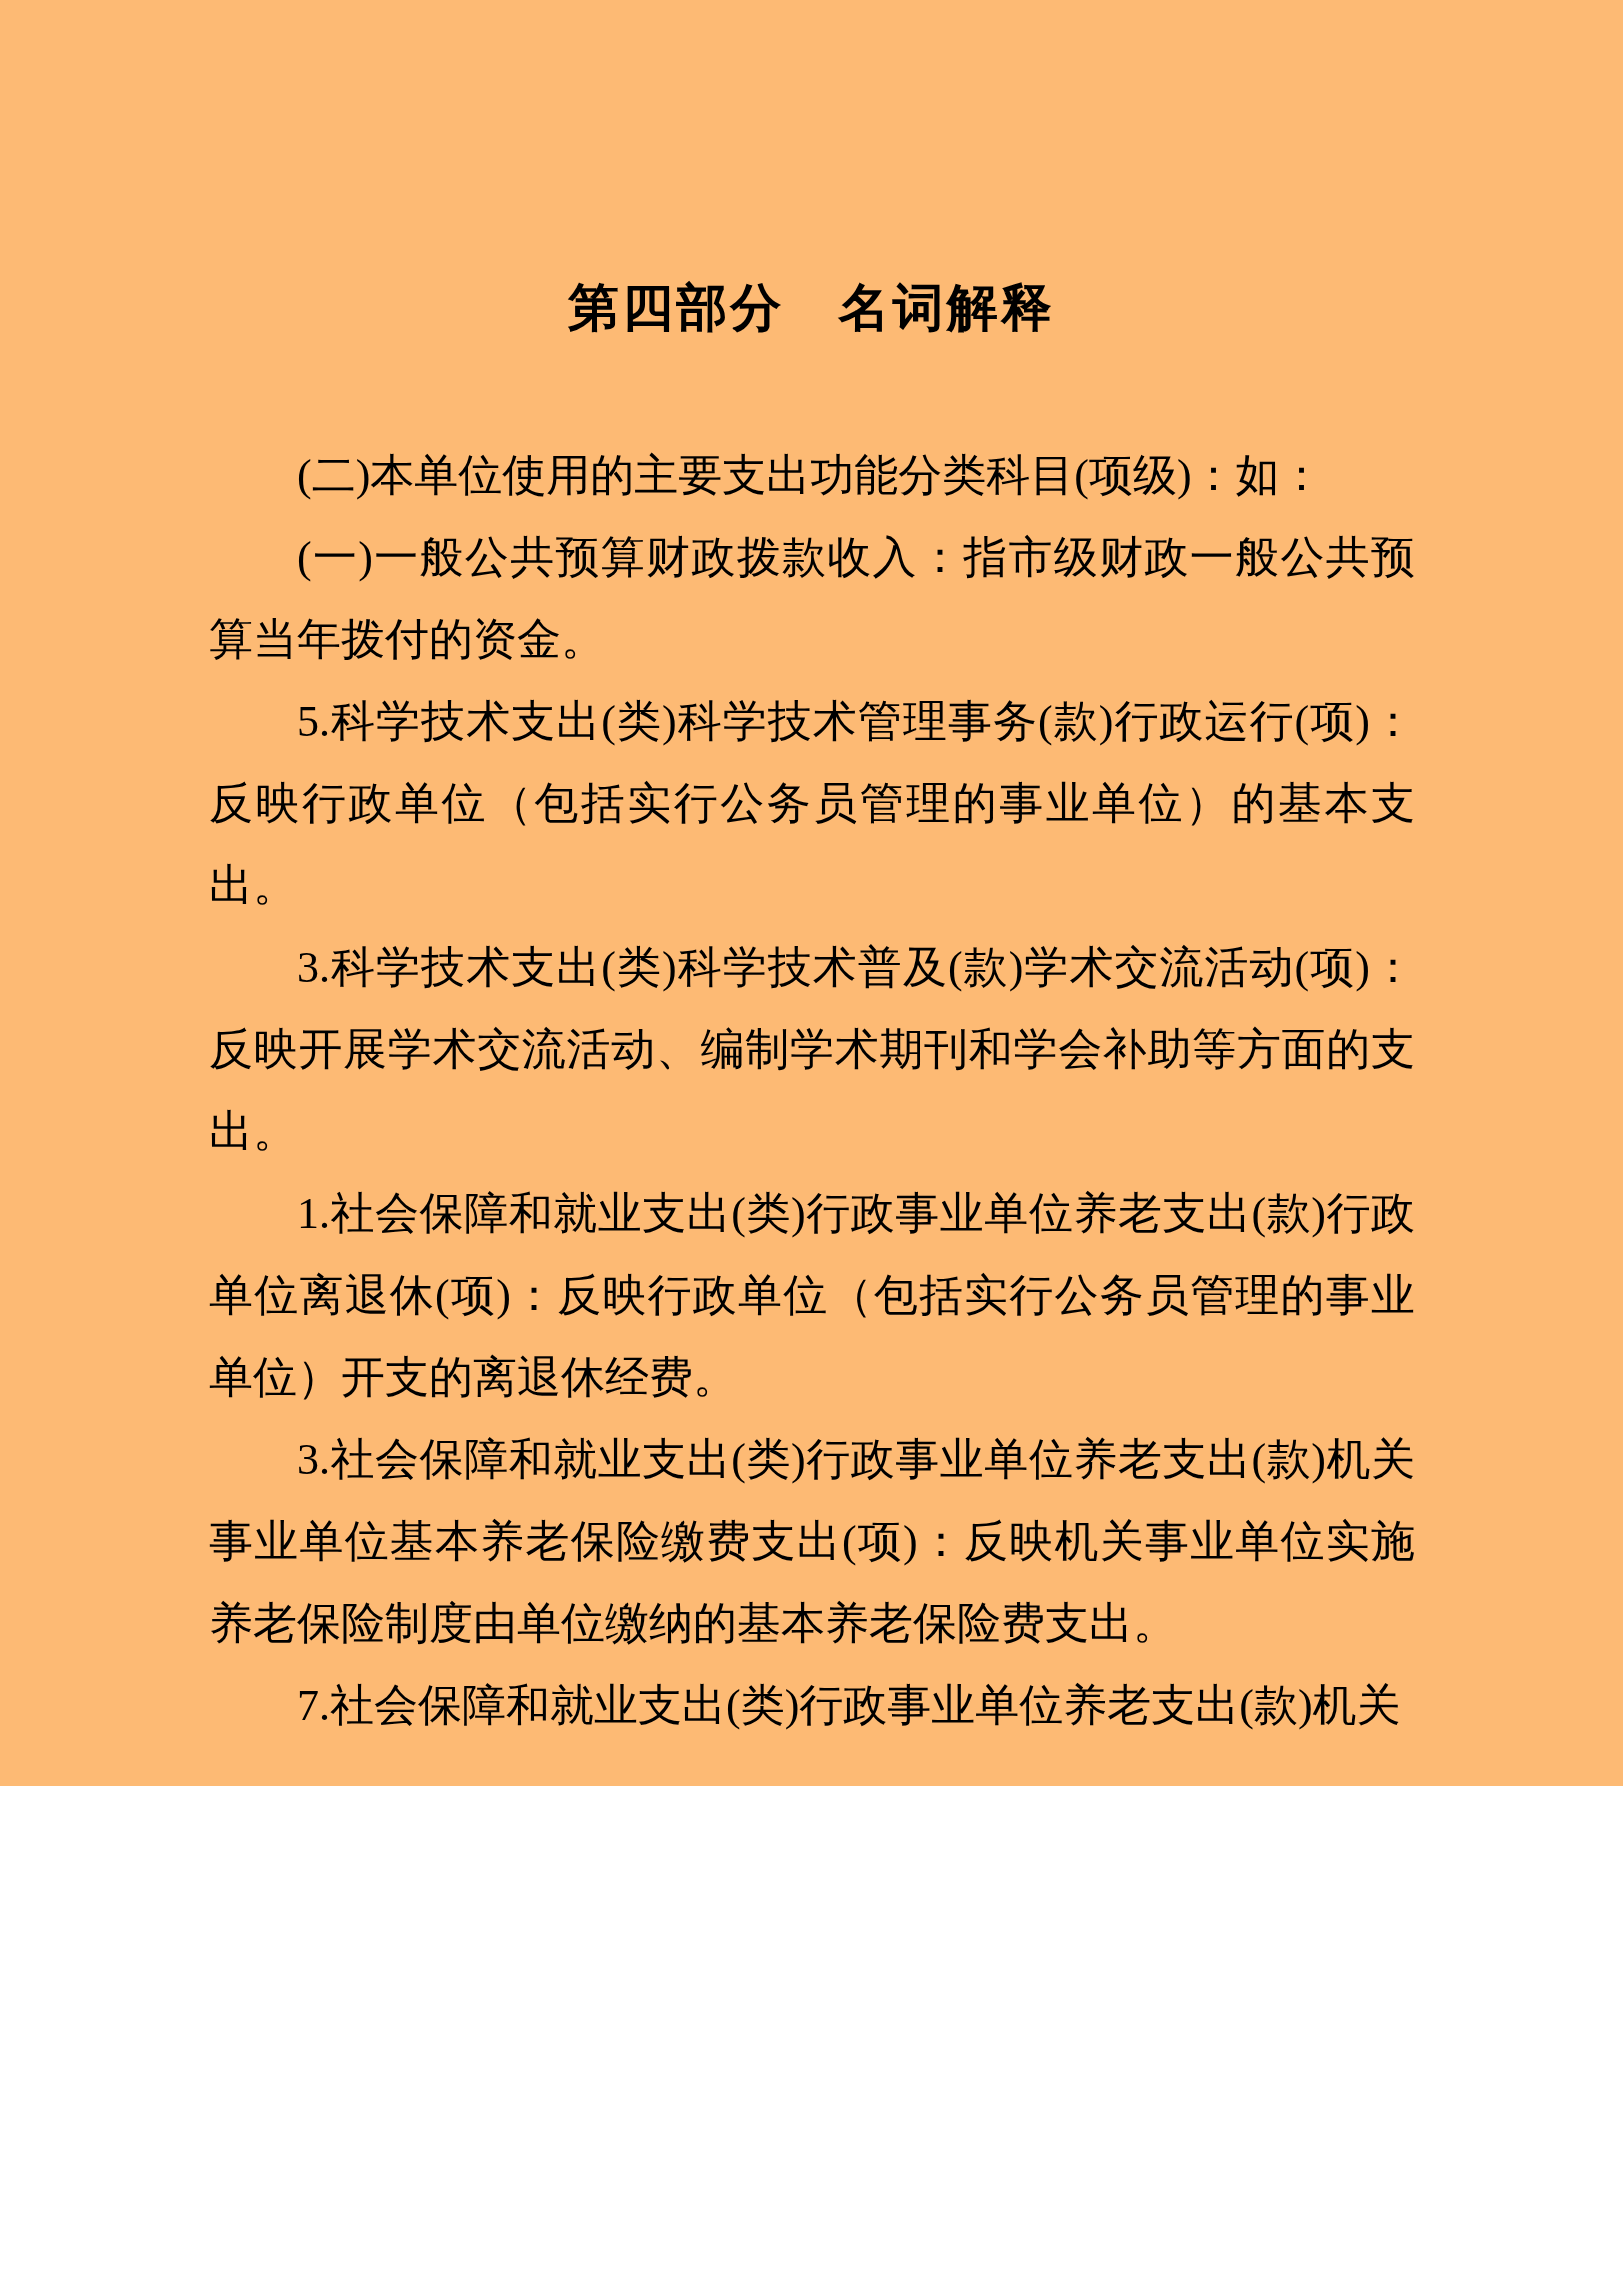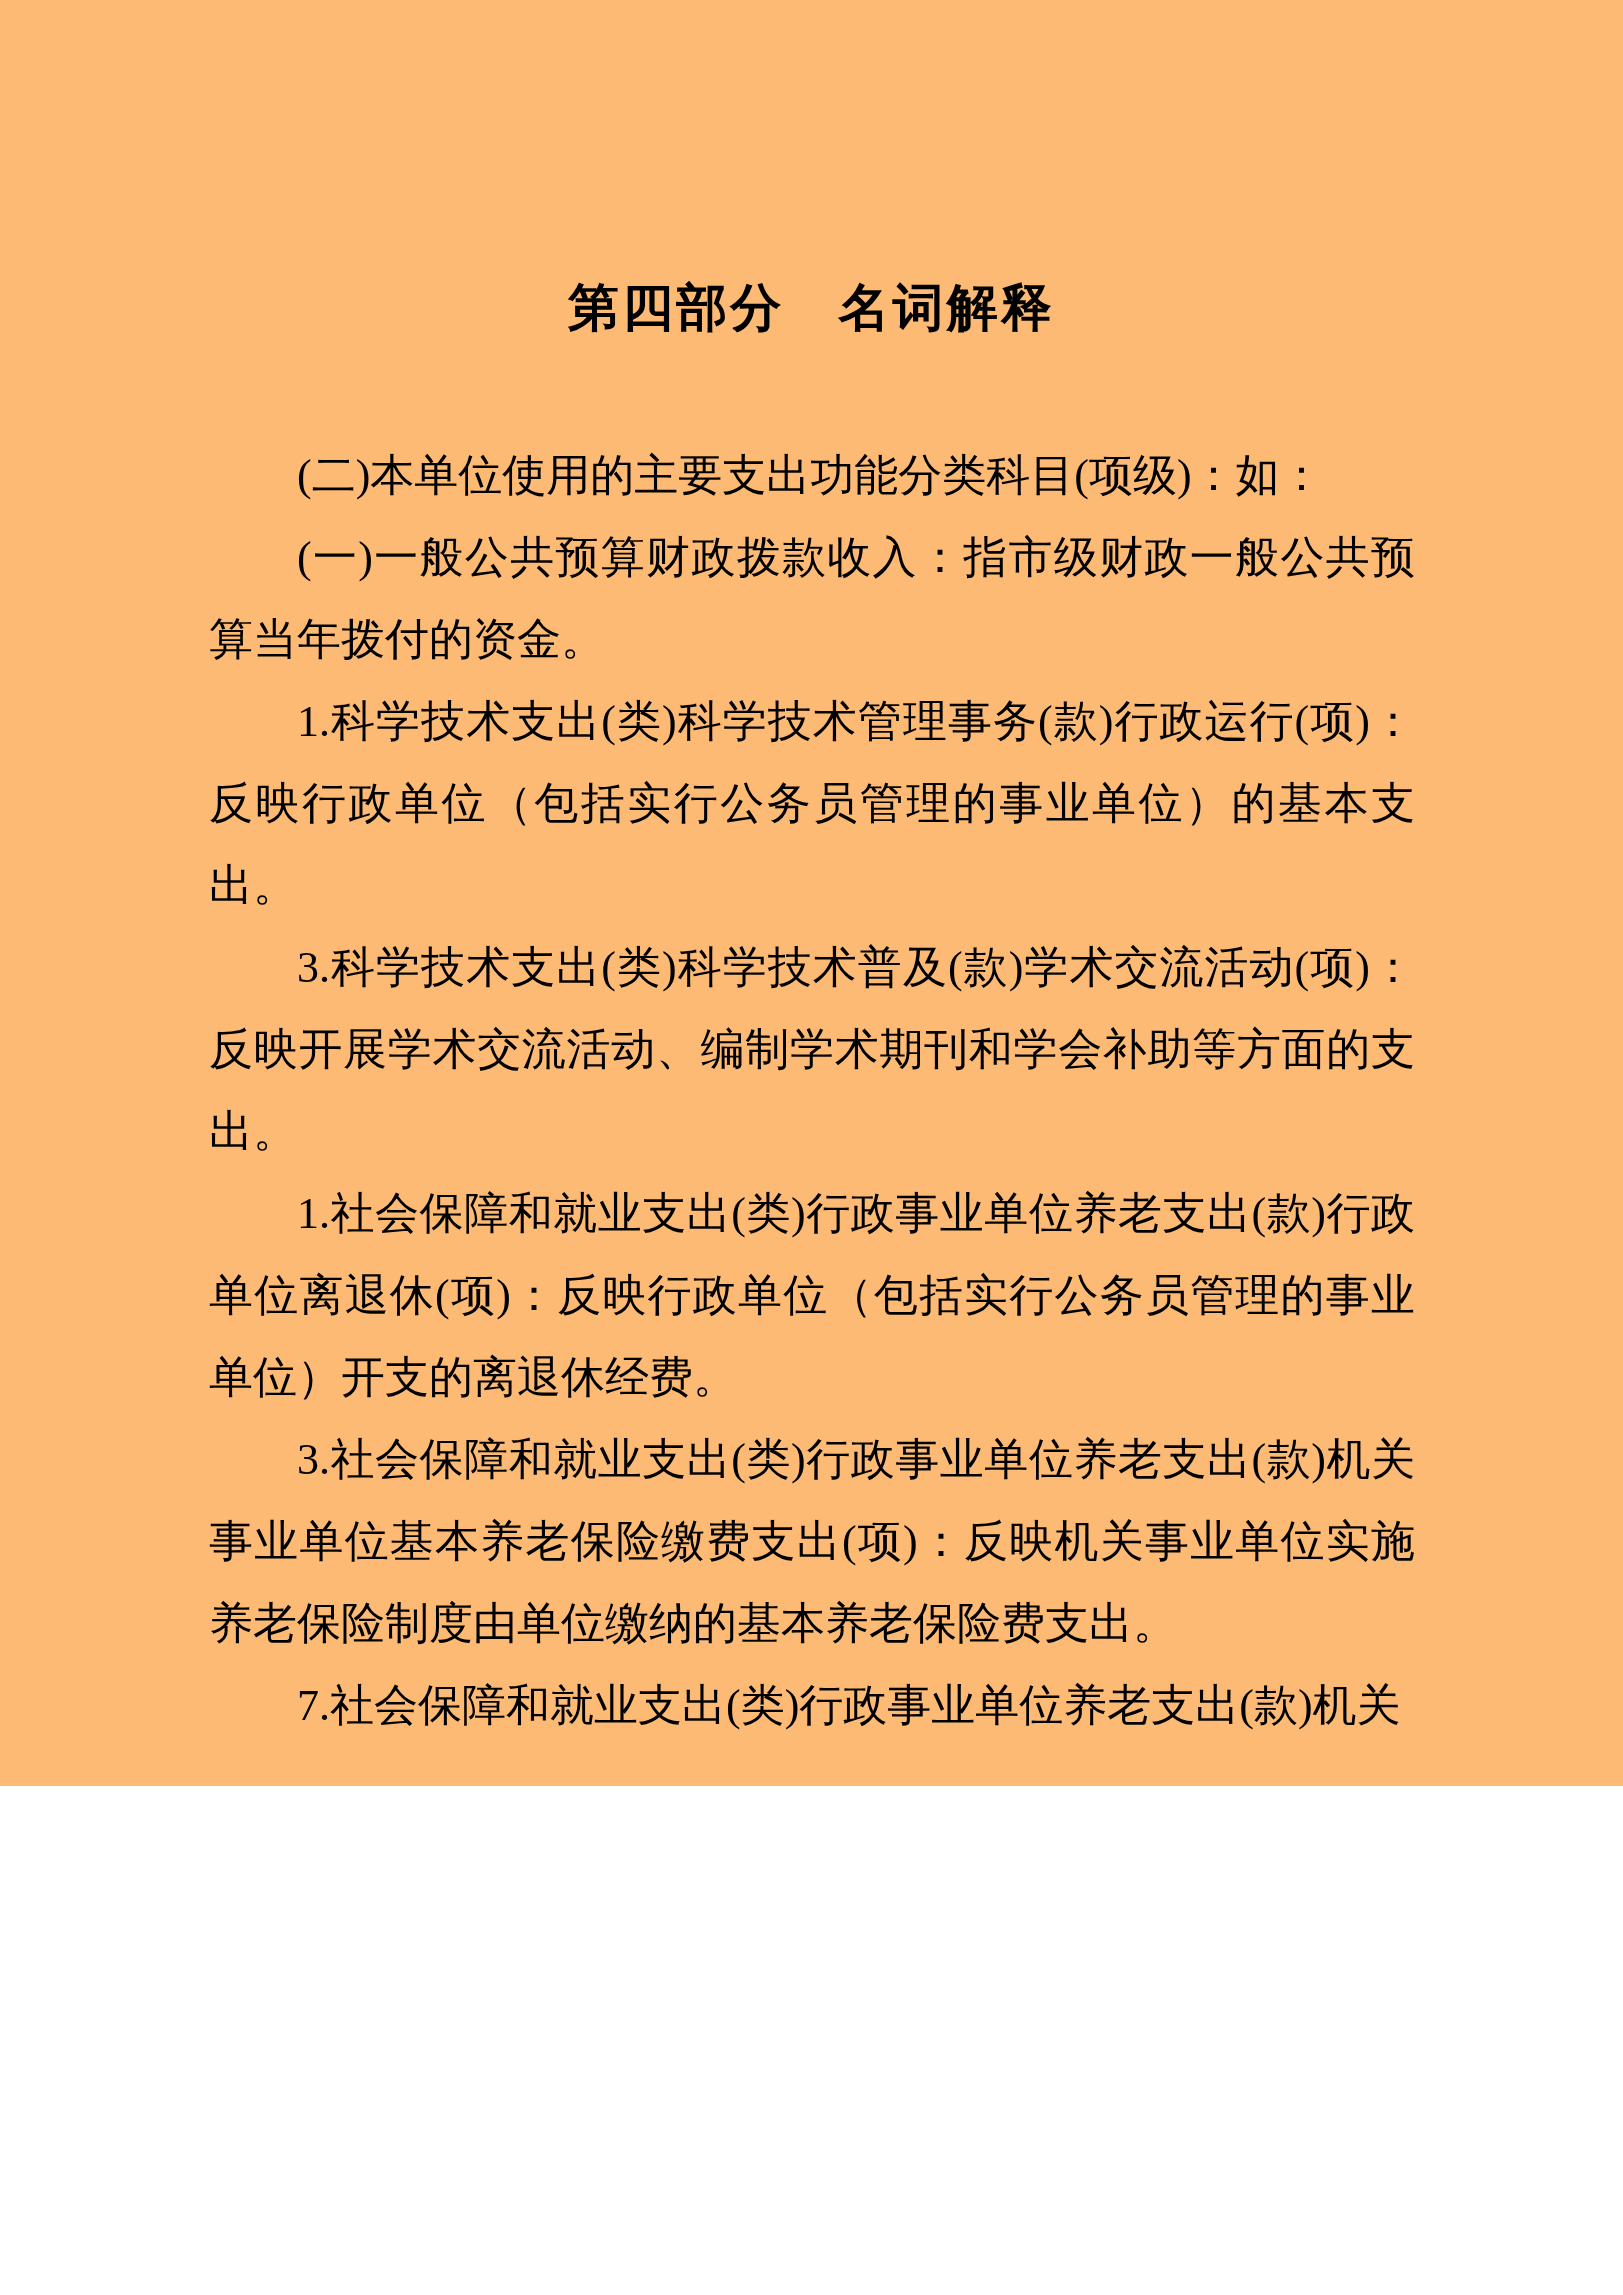--- a/index.html
+++ b/index.html
@@ -63,21 +63,21 @@
 </head>
 <body>
 
 <div class="page">
 
   <h1 class="doc-title">第四部分　名词解释</h1>
 
   <div class="doc-body">
     <p>(二)本单位使用的主要支出功能分类科目(项级)：如：</p>
     <p>(一)一般公共预算财政拨款收入：指市级财政一般公共预算当年拨付的资金。</p>
-    <p>1.科学技术支出(类)科学技术管理事务(款)行政运行(项)：反映行政单位（包括实行公务员管理的事业单位）的基本支出。</p>
+    <p>5.科学技术支出(类)科学技术管理事务(款)行政运行(项)：反映行政单位（包括实行公务员管理的事业单位）的基本支出。</p>
     <p>3.科学技术支出(类)科学技术普及(款)学术交流活动(项)：反映开展学术交流活动、编制学术期刊和学会补助等方面的支出。</p>
     <p>1.社会保障和就业支出(类)行政事业单位养老支出(款)行政单位离退休(项)：反映行政单位（包括实行公务员管理的事业单位）开支的离退休经费。</p>
     <p>3.社会保障和就业支出(类)行政事业单位养老支出(款)机关事业单位基本养老保险缴费支出(项)：反映机关事业单位实施养老保险制度由单位缴纳的基本养老保险费支出。</p>
     <p>7.社会保障和就业支出(类)行政事业单位养老支出(款)机关</p>
   </div>
 
   <div class="page-number">74</div>
 
 </div>
 

